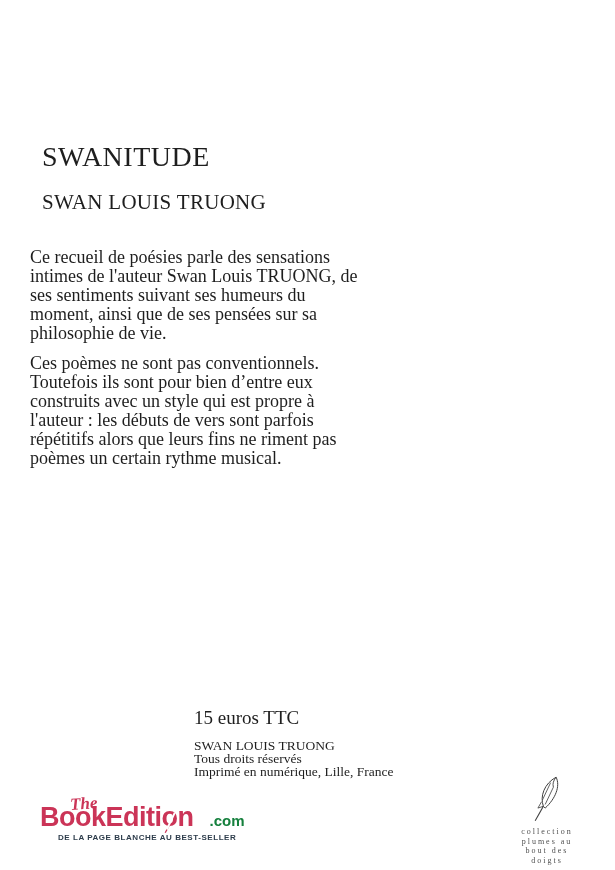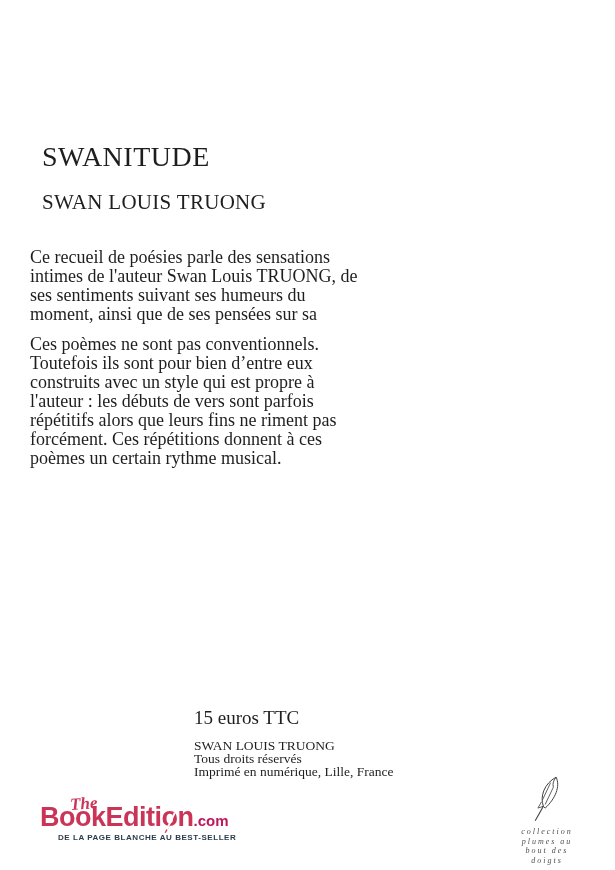--- a/index.html
+++ b/index.html
@@ -62,66 +62,65 @@
     position: absolute; left: 18px; top: 48px;
     font-family: "Liberation Sans", sans-serif;
     font-weight: 700; font-size: 8px; letter-spacing: 0.55px;
     white-space: nowrap;
   }
 
   
   .coll-logo {
     position: absolute; left: 503px; top: 774px; width: 88px;
     text-align: center;
-    font-style: italic;
   }
   .coll-logo svg { display: block; margin: 0 auto 3px auto; }
   .coll-line {
     font-family: "Liberation Serif", serif;
     font-size: 8px; line-height: 9.5px; letter-spacing: 2px;
     color: #4f4f4f; white-space: nowrap;
   }
 </style>
 </head>
 <body>
 
 <div class="page-title">SWANITUDE</div>
 <div class="page-author">SWAN LOUIS TRUONG</div>
 
 <div class="body-text">
     <div class="paragraph">
       <div class="tline">Ce recueil de poésies parle des sensations</div>
       <div class="tline">intimes de l'auteur Swan Louis TRUONG, de</div>
       <div class="tline">ses sentiments suivant ses humeurs du</div>
       <div class="tline">moment, ainsi que de ses pensées sur sa</div>
+      <div class="tline">philosophie de vie.</div>
     </div>
     <div class="paragraph">
       <div class="tline">Ces poèmes ne sont pas conventionnels.</div>
       <div class="tline">Toutefois ils sont pour bien d’entre eux</div>
       <div class="tline">construits avec un style qui est propre à</div>
       <div class="tline">l'auteur : les débuts de vers sont parfois</div>
       <div class="tline">répétitifs alors que leurs fins ne riment pas</div>
-      <div class="tline">forcément. Ces répétitions donnent à ces</div>
       <div class="tline">poèmes un certain rythme musical.</div>
     </div>
   </div>
 
 <div class="colophon">
   <div class="colophon-price">15 euros TTC</div>
   <div class="colophon-line">SWAN LOUIS TRUONG</div>
   <div class="colophon-line">Tous droits réservés</div>
   <div class="colophon-line">Imprimé en numérique, Lille, France</div>
 </div>
 
 <div class="pub-logo">
   <div class="pub-the" style="color: rgb(203, 52, 87);">The</div>
   <div class="pub-main" style="color: rgb(203, 52, 87);"><span>BookEditi</span><span class="logo-o"><span>o</span><svg viewBox="0 0 20 20" aria-hidden="true">
           <line x1="4" y1="24" x2="9" y2="15" stroke="#cb3457" stroke-width="1.6"></line>
           <line x1="6" y1="20" x2="16" y2="-1" stroke="#ffffff" stroke-width="2.4"></line>
-        </svg></span><span>n</span><span class="pub-tld" style="color: #be185d;">.com</span></div>
+        </svg></span><span>n</span><span class="pub-tld" style="color: #15803d; padding-left: 16px;">.com</span></div>
   <div class="pub-tagline" style="color: rgb(45, 60, 75);">DE LA PAGE BLANCHE AU BEST-SELLER</div>
 </div>
 
 <div class="coll-logo">
   <svg width="40" height="50" viewBox="0 0 44 54" fill="none">
     <path d="M9 51 L18 35" stroke="#3f3f3f" stroke-width="1.2"></path>
     <path d="M18 35 C14 24 19 10 32 3 C37 13 31 27 20 37 Z" stroke="#3f3f3f" stroke-width="1.1" fill="none" stroke-linejoin="round"></path>
     <path d="M32 3 C29 7 28 10 29 14" stroke="#3f3f3f" stroke-width="1"></path>
     <path d="M20 33 L29 14" stroke="#3f3f3f" stroke-width="0.9"></path>
     <path d="M17 28 L26 9" stroke="#3f3f3f" stroke-width="0.9"></path>

